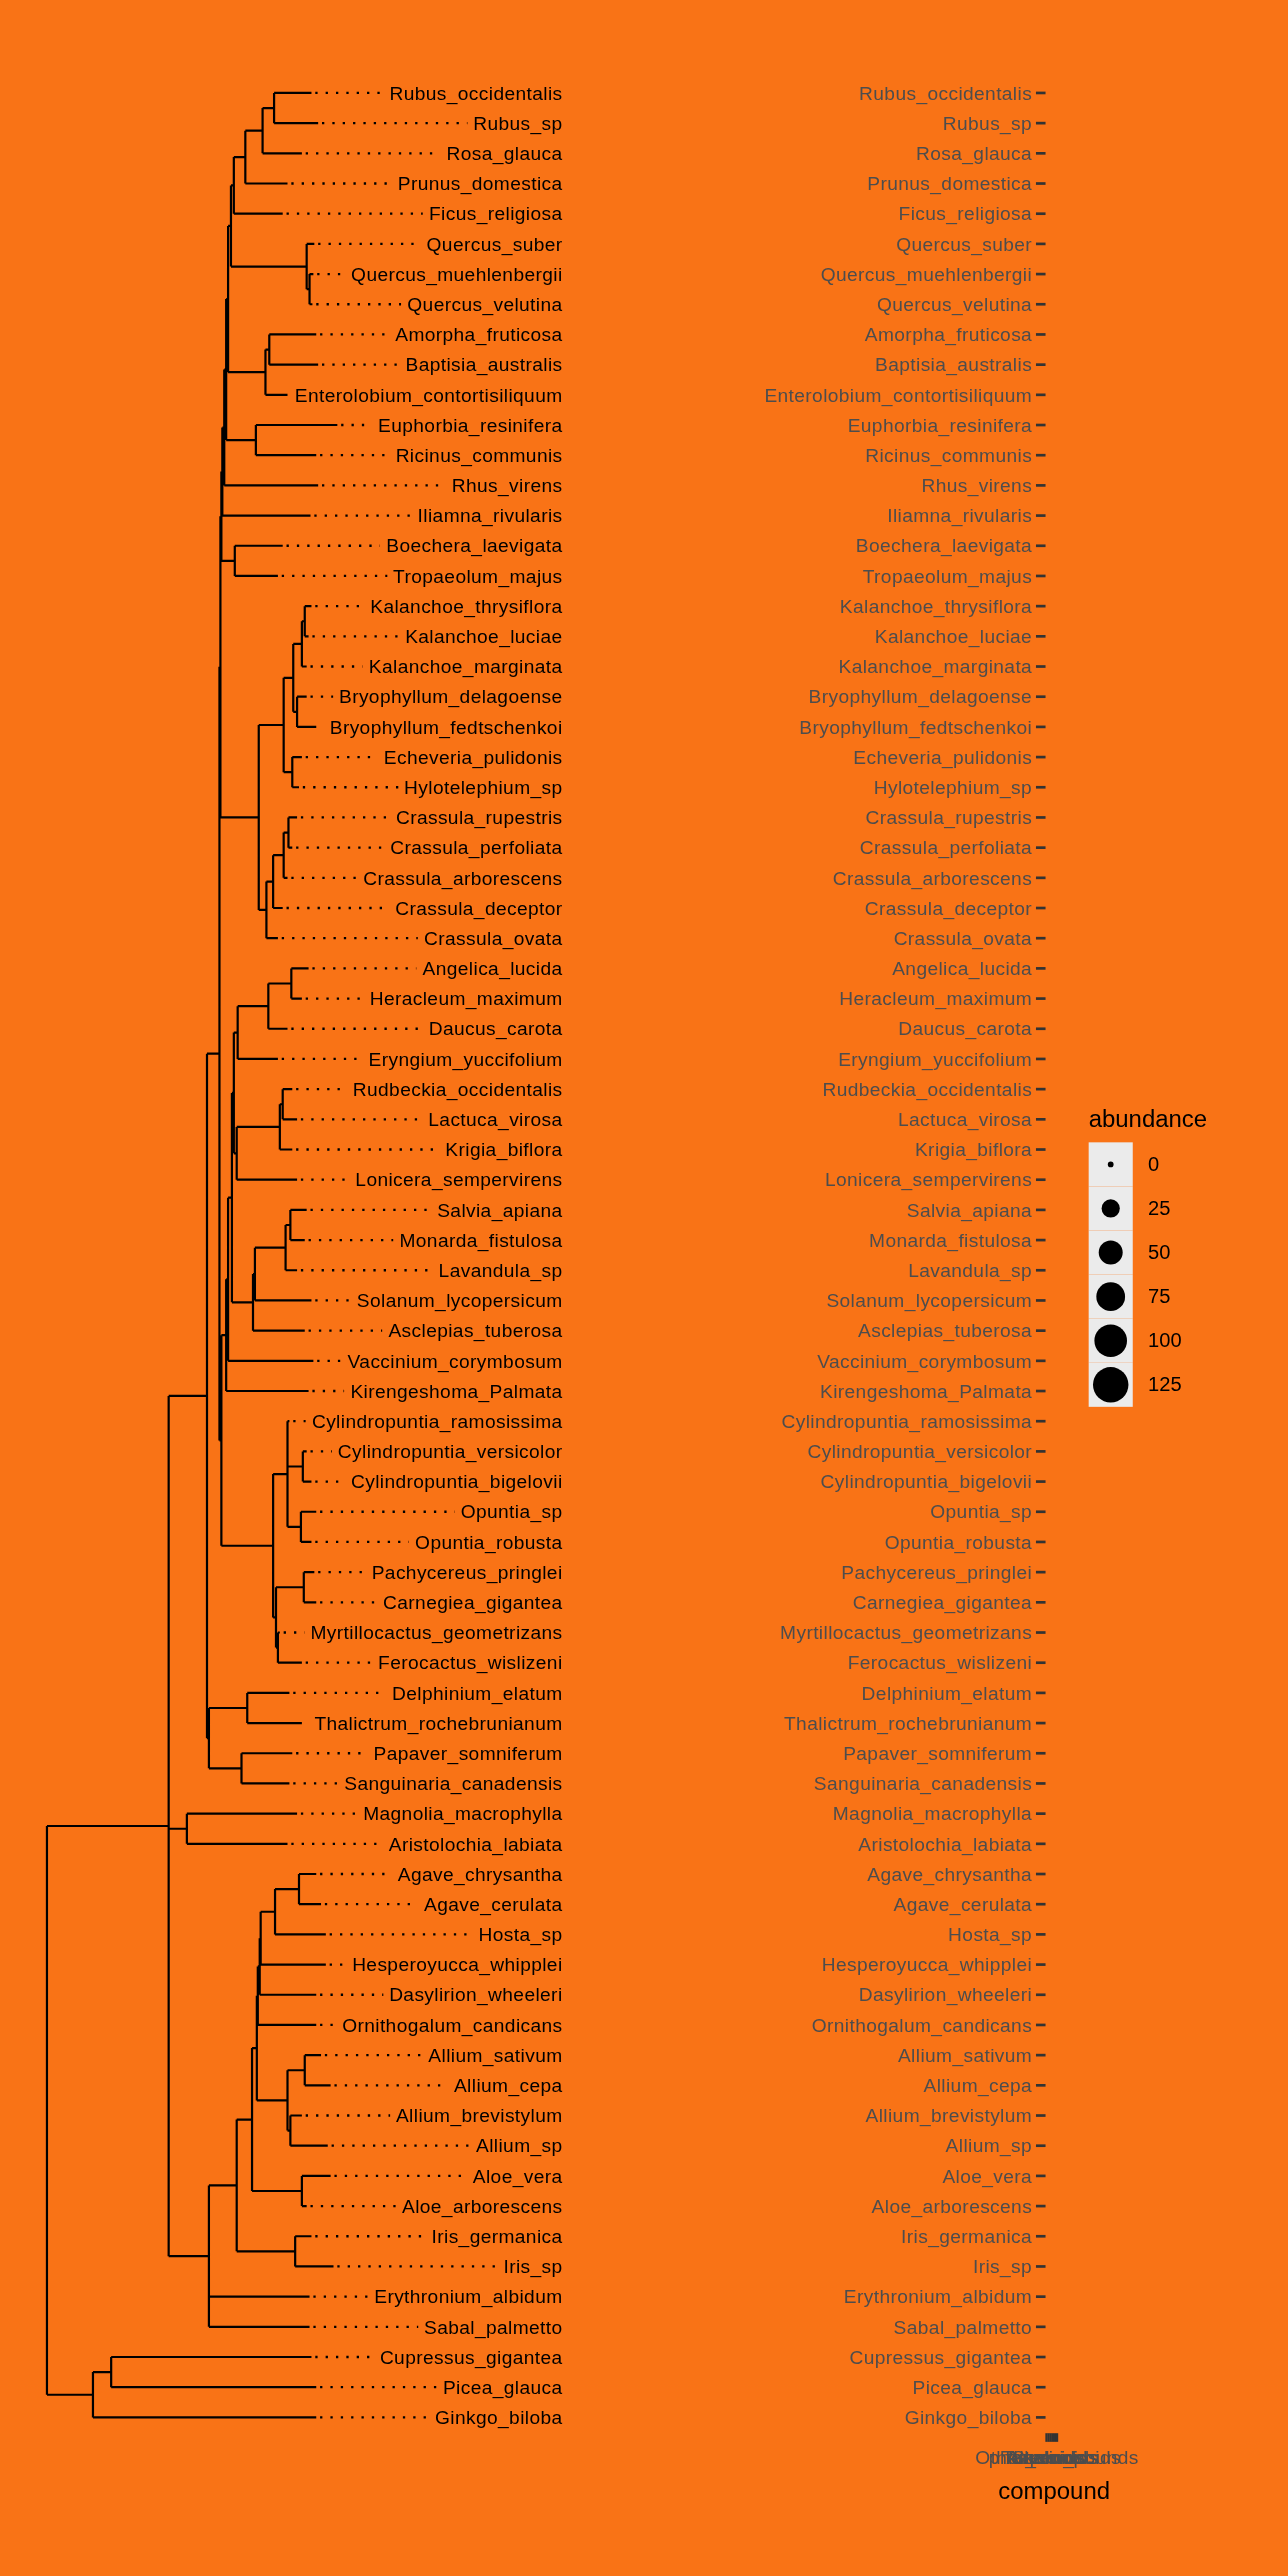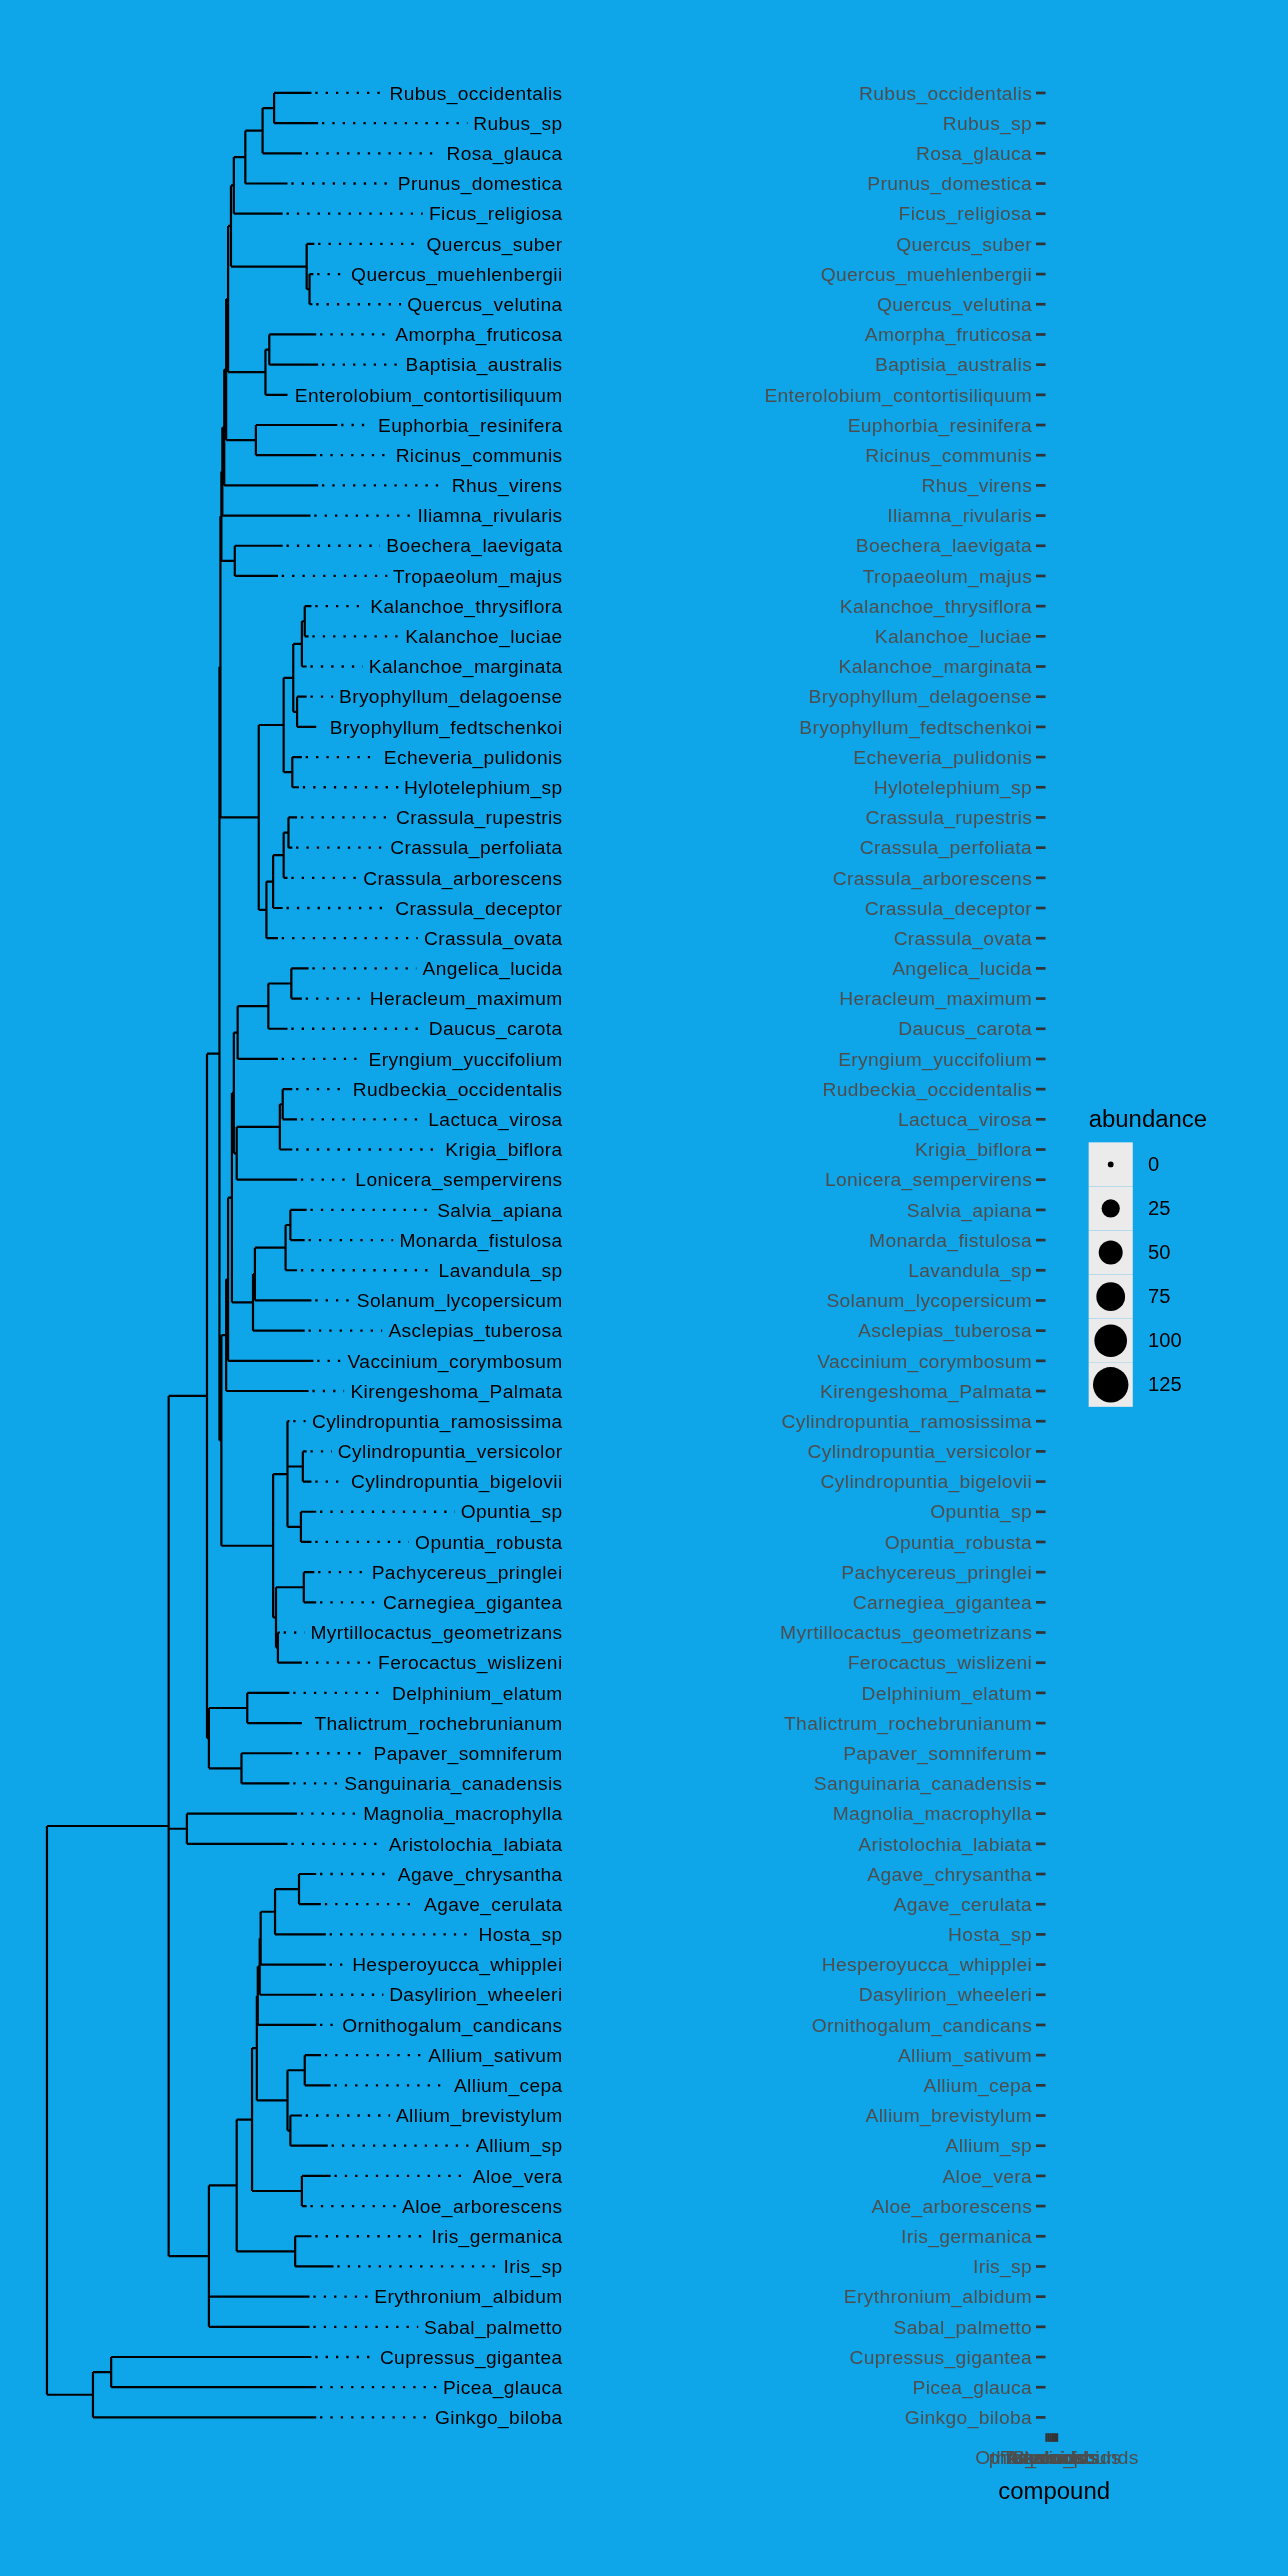--- a/index.html
+++ b/index.html
@@ -1,16 +1,16 @@
 <!DOCTYPE html>
 <html><head>
 <meta charset="utf-8">
 <style>
   html,body{margin:0;padding:0;background:#ffffff;}
-  .page{position:relative;width:1288px;height:2576px;background:#0ea5e9;overflow:hidden;}
+  .page{position:relative;width:1288px;height:2576px;background:#f97316;overflow:hidden;}
   svg{font-family:"Liberation Sans", sans-serif;}
   .tip-label{font-size:20px;fill:#000000;letter-spacing:0.4px;}
   .right-label{font-size:20px;fill:#4d4d4d;letter-spacing:0.4px;}
   .xtick-label{font-size:20px;fill:#4d4d4d;letter-spacing:0.4px;}
   .axis-title{font-size:25px;fill:#000000;}
   .legend-title{font-size:25px;fill:#000000;}
   .legend-value{font-size:21px;fill:#000000;}
 </style>
 </head>
 <body>

